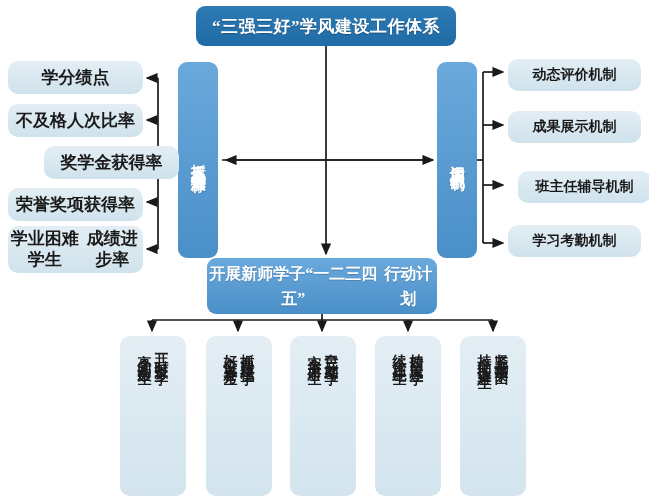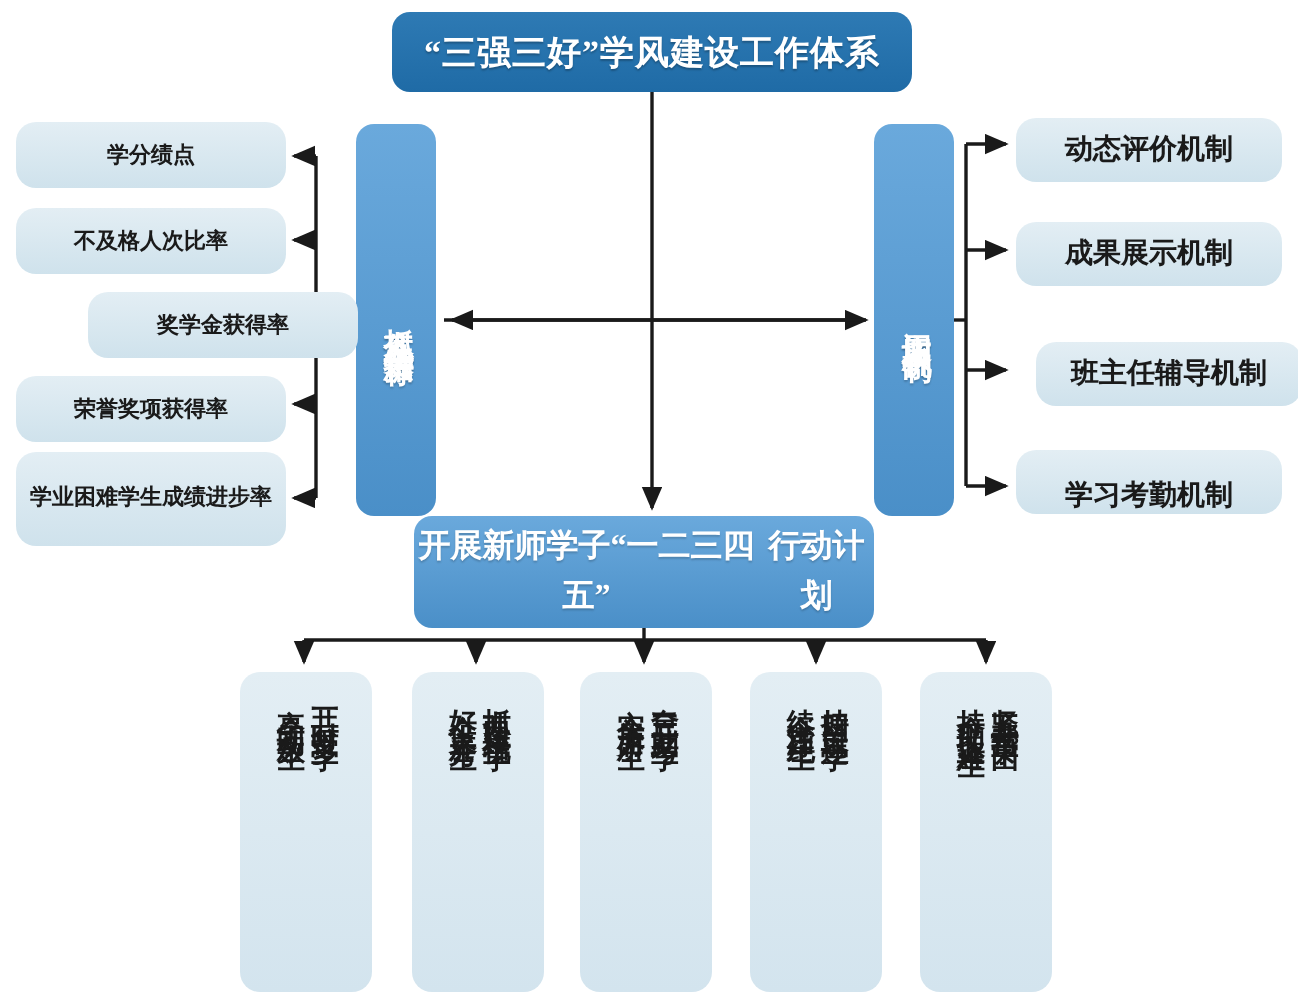--- a/index.html
+++ b/index.html
@@ -37,26 +37,26 @@
     text-orientation:upright;
     letter-spacing:2px;
   }
 
   
   #title-box{left:196px;top:6px;width:260px;height:40px;font-size:17px;}
   #left-pillar{left:178px;top:62px;width:40px;height:196px;font-size:15px;}
   #right-pillar{left:437px;top:62px;width:40px;height:196px;font-size:15px;}
   #plan-box{left:207px;top:258px;width:230px;height:56px;font-size:16px;line-height:25px;flex-direction:row;}
 
-  .metric{left:8px;width:135px;height:33px;font-size:11px;}
+  .metric{left:8px;width:135px;height:33px;font-size:17px;font-family:Liberation Mono, monospace;}
   #m0{top:61px;} #m1{top:104px;} #m2{top:146px;margin-left:36px;} #m3{top:188px;}
   #m4{top:226px;height:47px;flex-direction:row;line-height:21px;}
 
   .mech{left:508px;width:133px;height:32px;font-size:14px;}
-  #k0{top:59px;} #k1{top:111px;} #k2{top:171px;margin-left:10px;} #k3{top:225px;align-items:flex-end;}
+  #k0{top:59px;} #k1{top:111px;} #k2{top:171px;margin-left:10px;} #k3{top:225px;}
 
   .plan-col{top:336px;width:66px;height:160px;border-radius:10px;
     background:linear-gradient(180deg,#e3eef4 0%,#d3e4ee 100%);
     display:flex;flex-direction:row-reverse;justify-content:center;align-items:flex-start;
     padding-top:7px;box-sizing:border-box;position:absolute;}
   .plan-col .ln{writing-mode:vertical-rl;text-orientation:upright;
     font-size:14px;font-weight:bold;color:#1a1a1a;letter-spacing:3.5px;
     line-height:17px;height:146px;}
   #p0{left:120px;} #p1{left:206px;} #p2{left:290px;} #p3{left:375px;} #p4{left:460px;}
 

